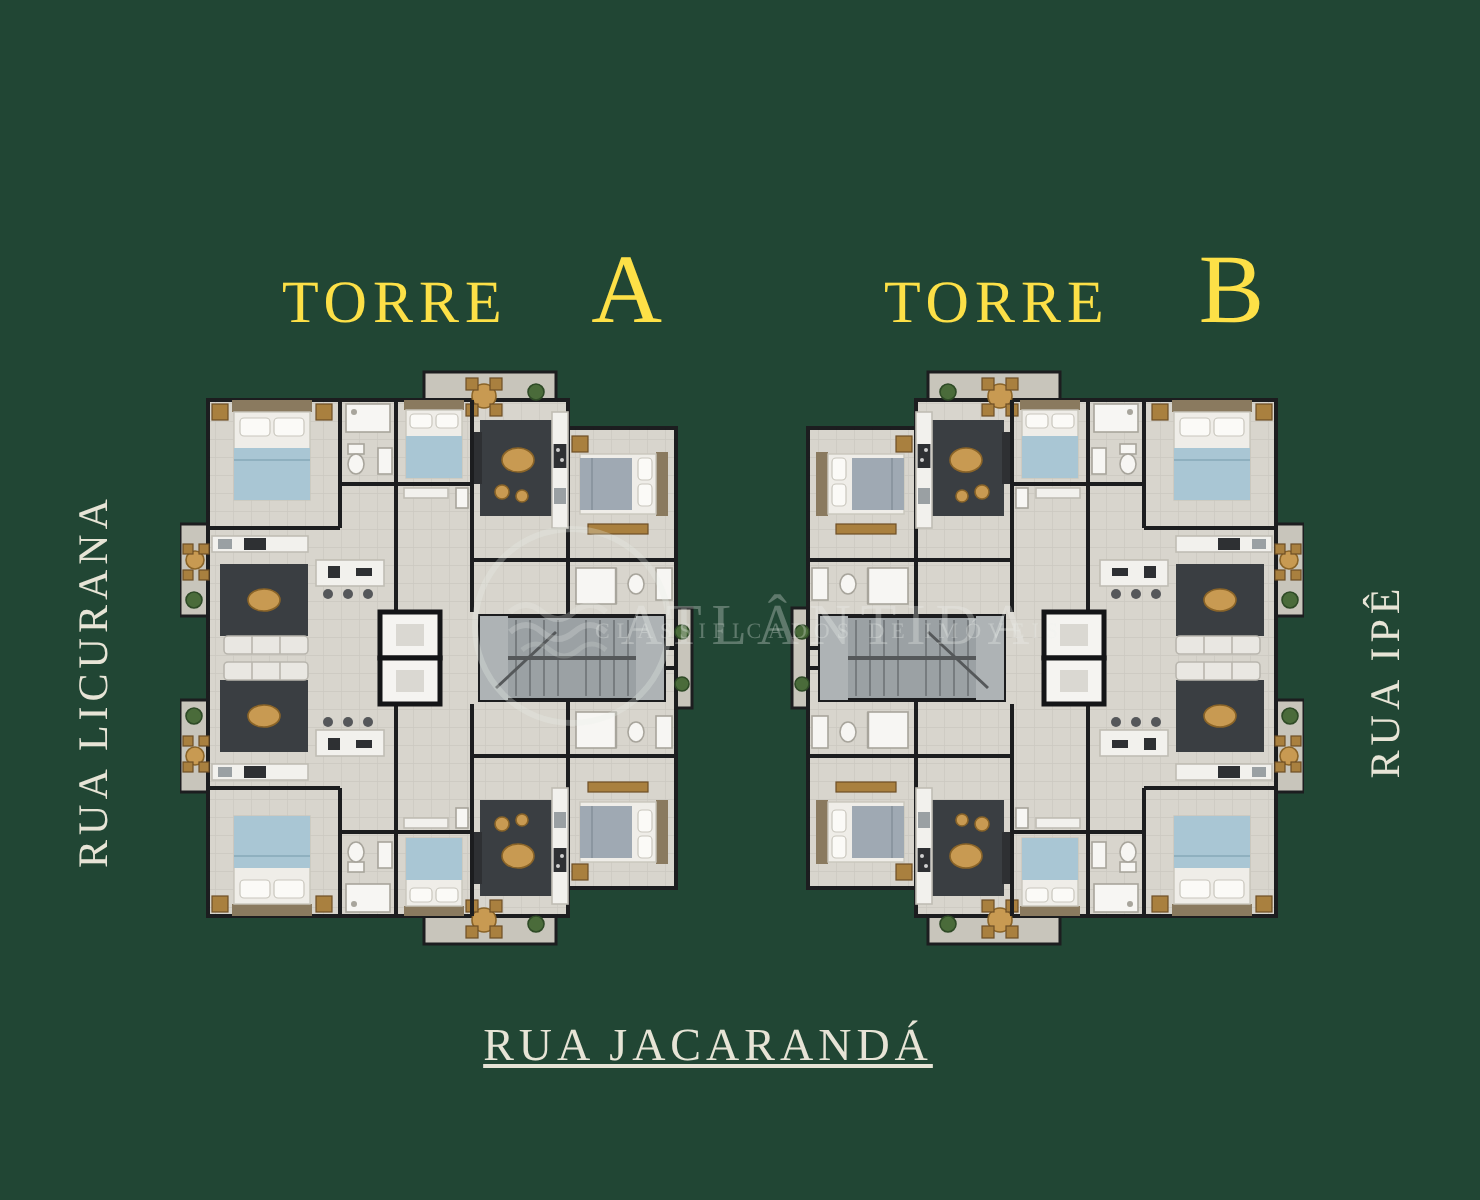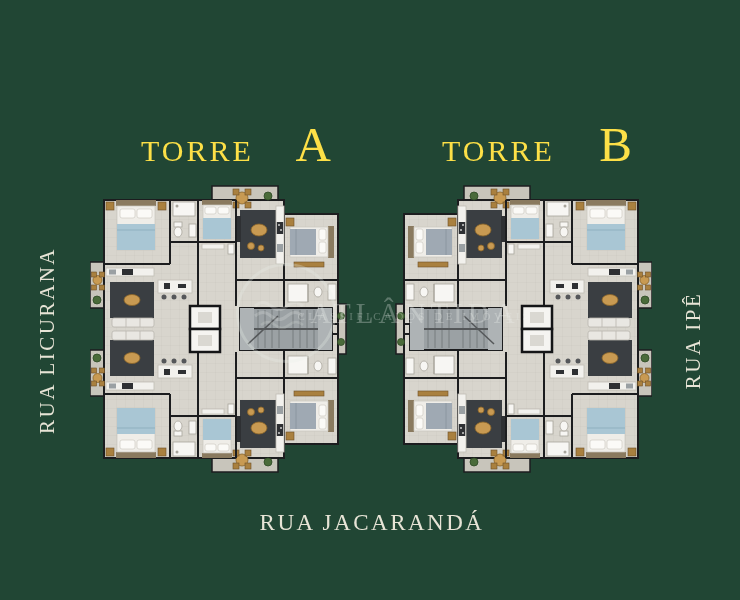--- a/index.html
+++ b/index.html
@@ -16,21 +16,21 @@
   .tower-label .letter{font-size:49px;letter-spacing:0;}
   #label-a{left:141px;top:116px;}
   #label-b{left:442px;top:116px;}
 
   .street{
     position:absolute;color:#E7E4D6;text-align:center;
     font-size:21px;letter-spacing:2.5px;white-space:nowrap;user-select:none;
   }
   #street-left{left:-63px;top:328px;width:220px;transform:rotate(-90deg);}
   #street-right{left:583px;top:328px;width:220px;transform:rotate(-90deg);}
-  #street-bottom{left:212px;top:510px;width:320px;font-size:23px;}
+  #street-bottom{left:194px;top:510px;width:320px;font-size:23px;text-decoration:underline;}
 
   .tower-svg{position:absolute;top:184px;width:260px;height:290px;}
   #tower-a{left:90px;}
   #tower-b{left:392px;}
 
   
   .watermark{position:absolute;left:0;top:0;width:740px;height:600px;pointer-events:none;}
   .wm-ring{
     position:absolute;left:236px;top:263px;width:94px;height:94px;border-radius:50%;
     border:3px solid rgba(235,240,235,0.28);

